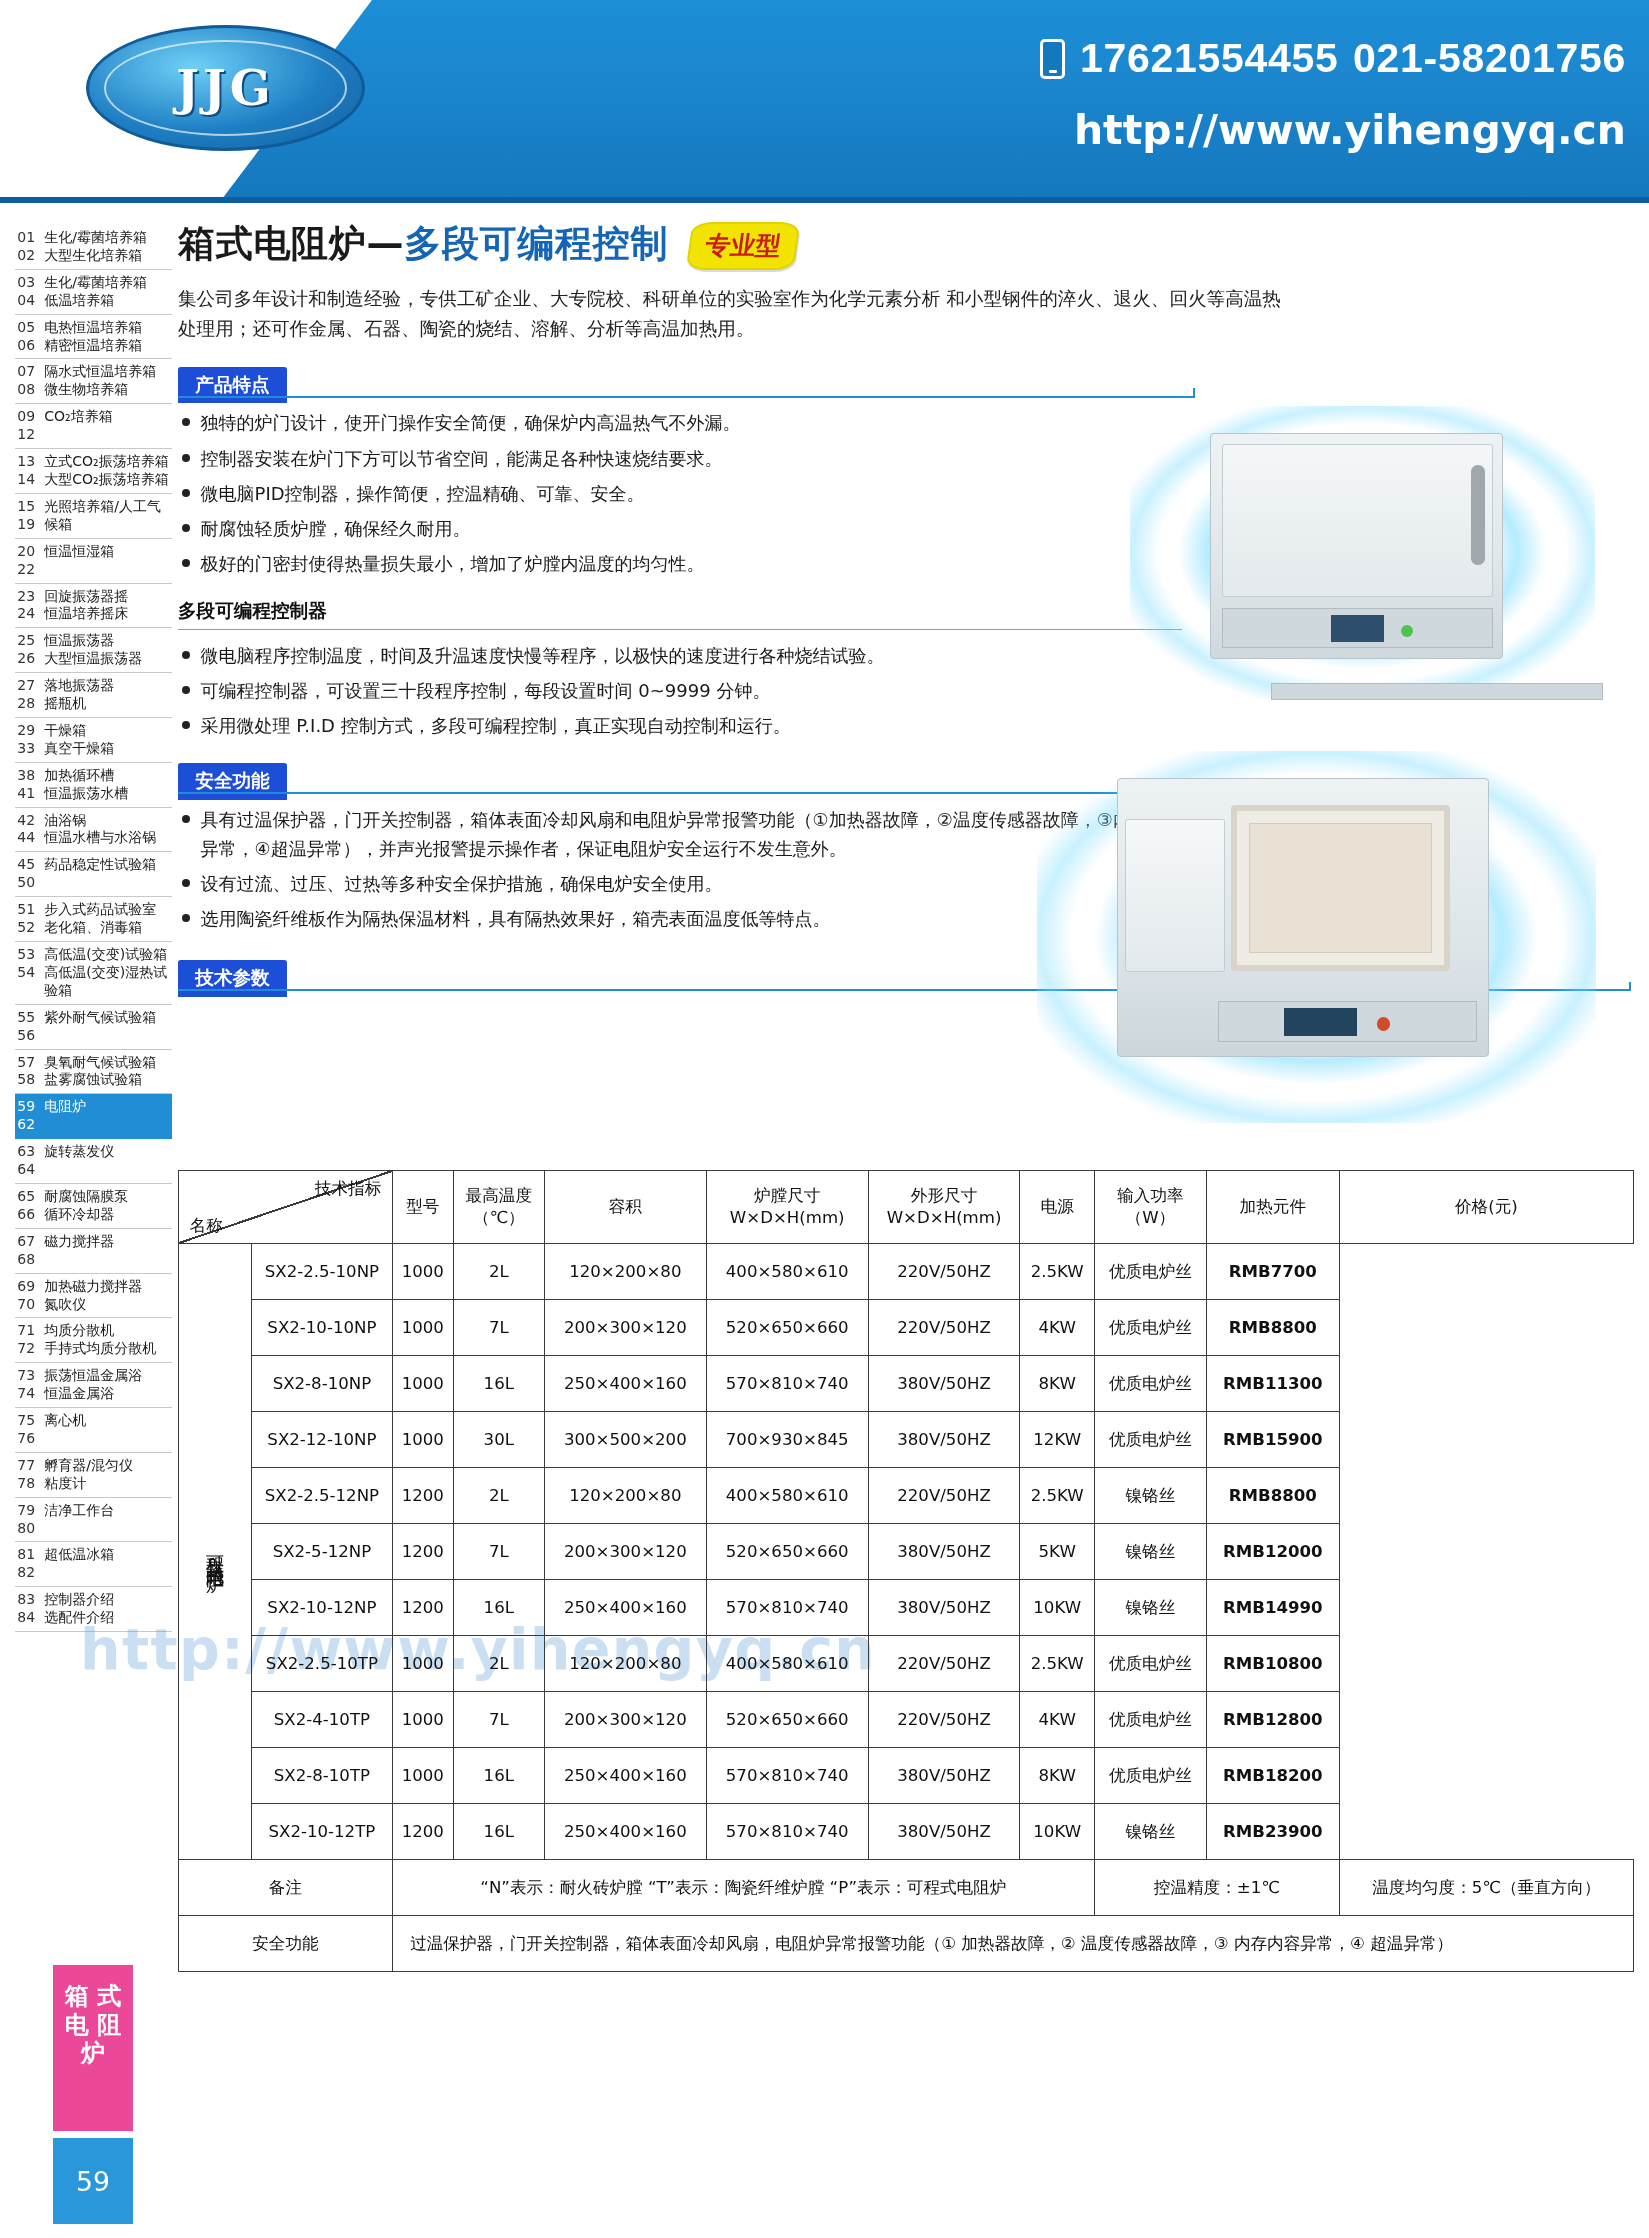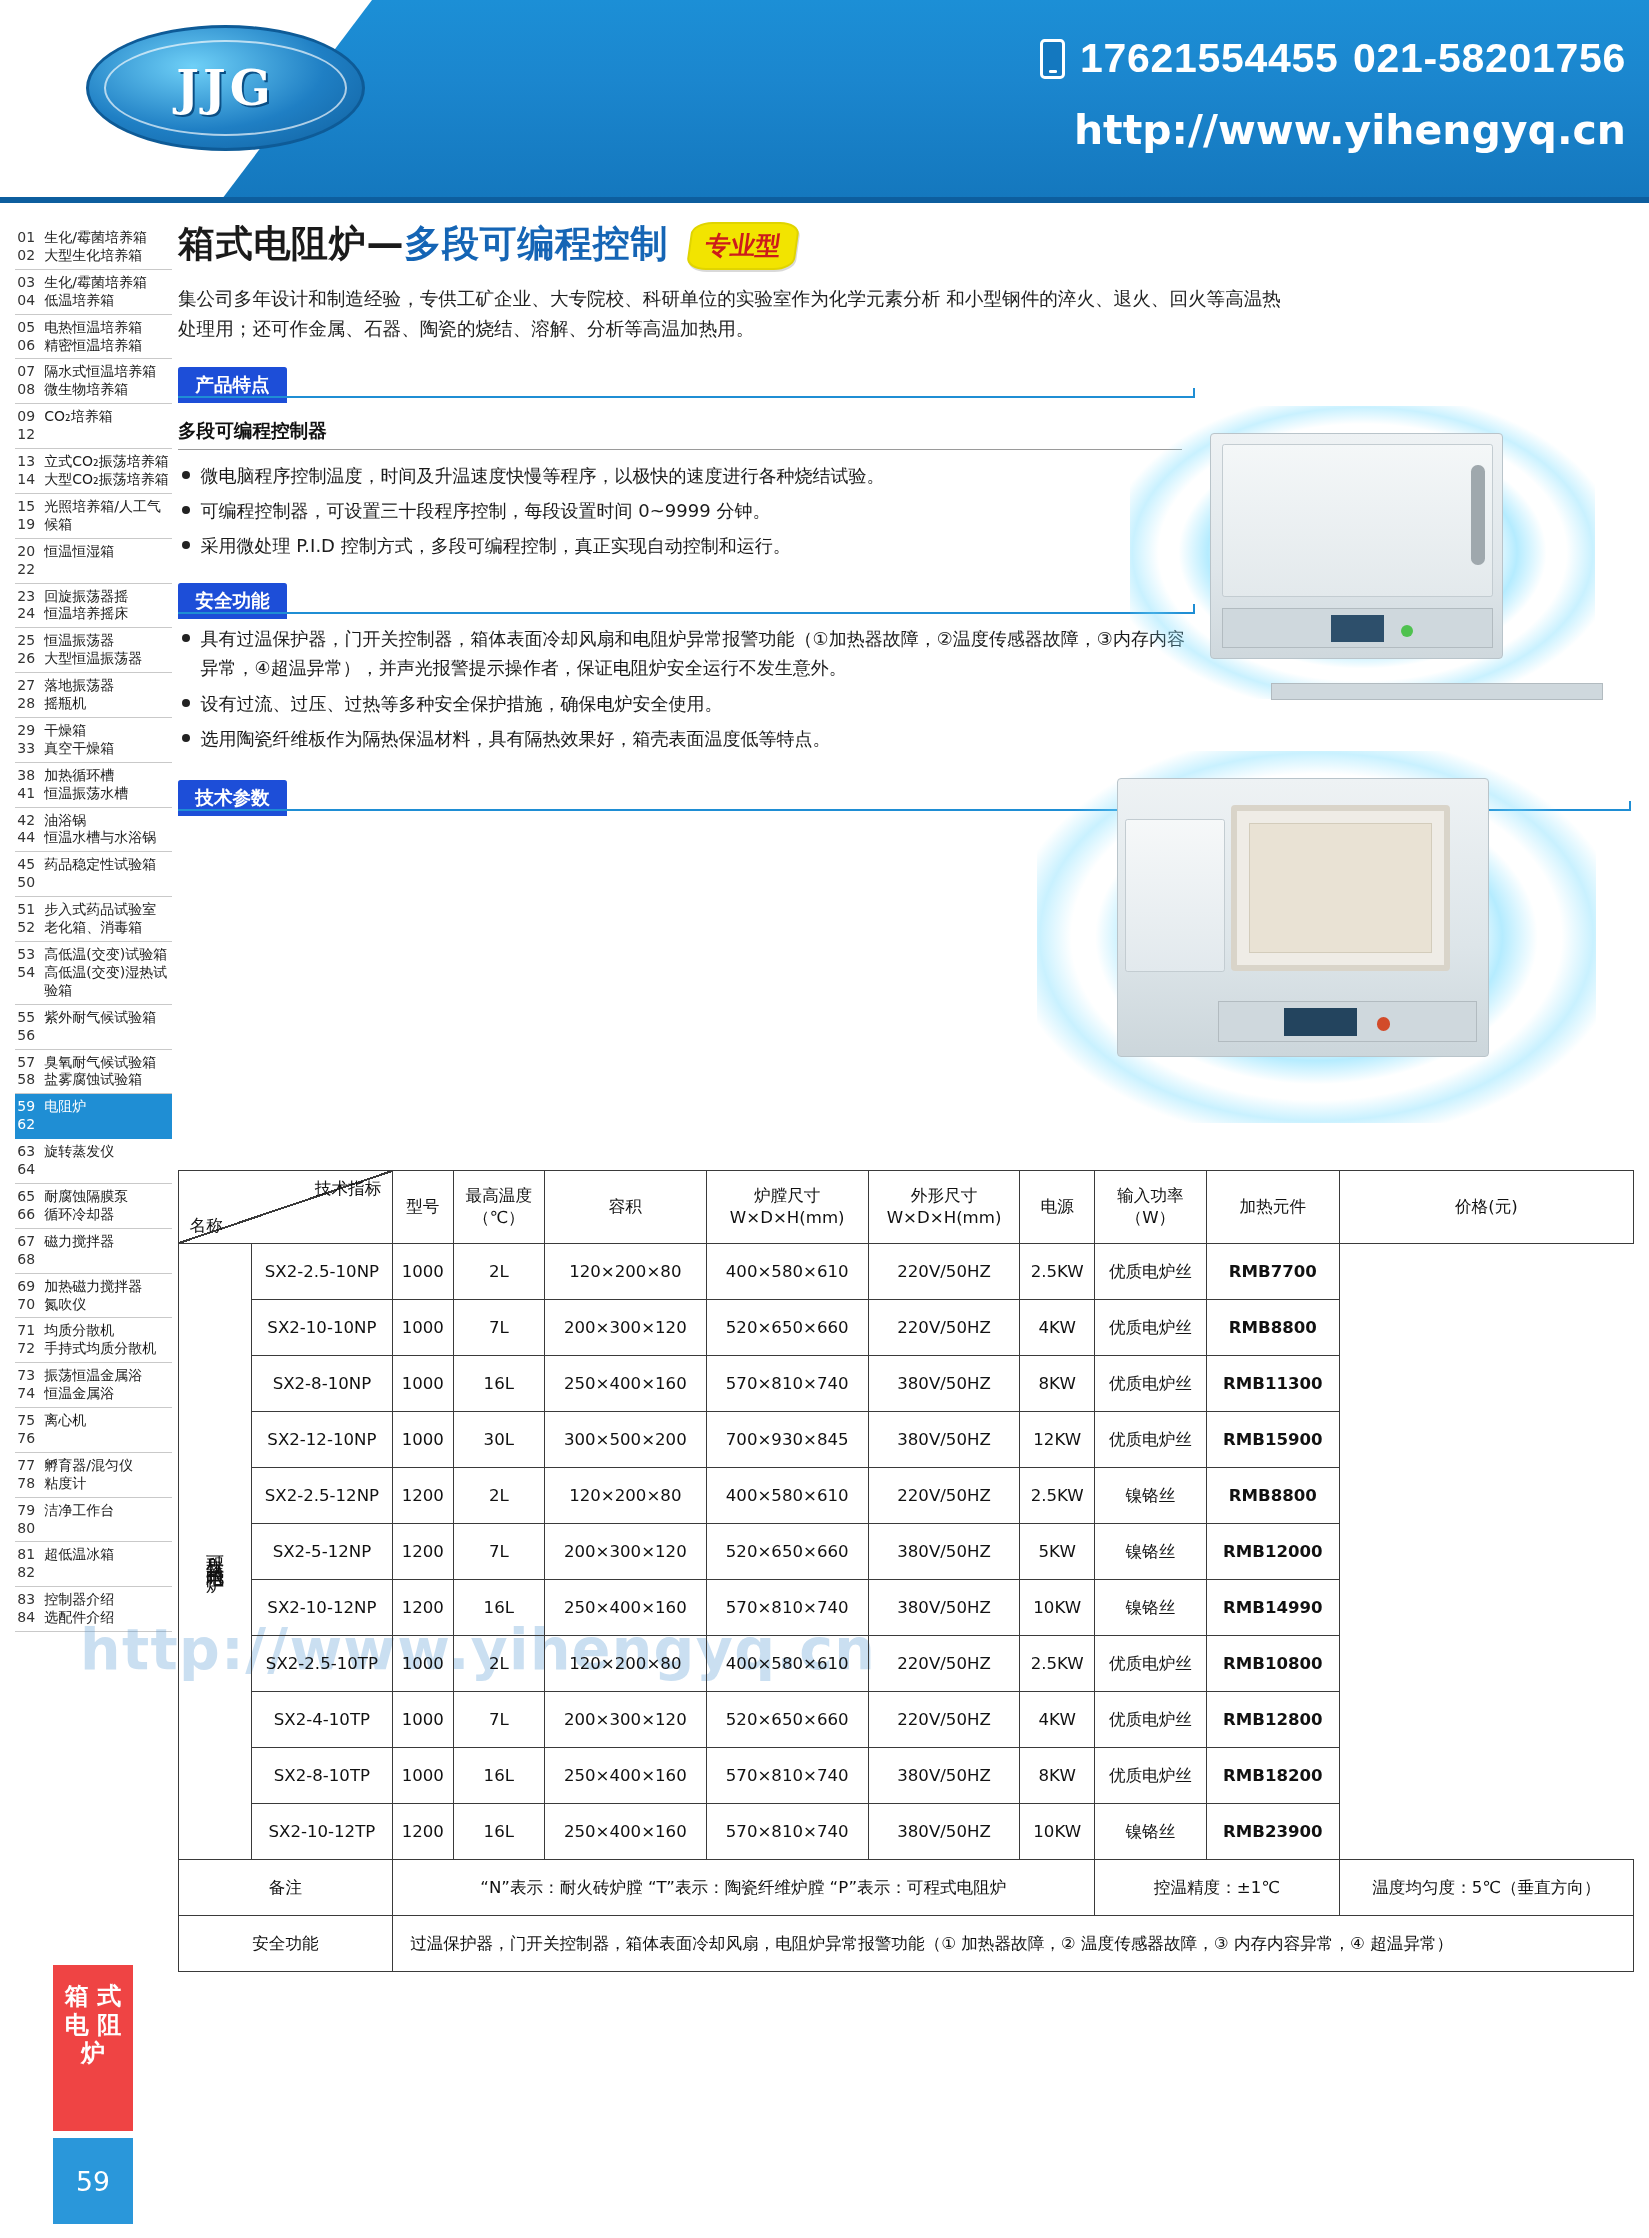--- a/index.html
+++ b/index.html
@@ -63,21 +63,21 @@
   .side-item {
     font-size:14px; line-height:1.28; color:#1a1a1a; padding:4px 2.7px 4px 2.7px;
     border-bottom:0.7px solid #c9c9c9; display:flex; gap:3px; align-items:flex-start;
     font-family:"DejaVu Sans","Liberation Sans",sans-serif;
   }
   .side-num { color:#333; width:24px; flex:0 0 24px; text-align:left; line-height:1.28; white-space:pre-line; }
   .side-label { flex:1; white-space:pre-line; }
   .side-item.active { background:#1f8ed4; color:#fff; border-bottom:0.7px solid #1f8ed4;}
   .side-item.active .side-num { color:#fff; }
   .side-vert {
-    position:absolute; left:53px; top:1965px; width:80px; height:166px; background:#ef4444;
+    position:absolute; left:53px; top:1965px; width:80px; height:166px; background:#ec4899;
     color:#fff; font-size:24px; line-height:1.18; text-align:center; padding-top:17.3px; font-weight:bold;
   }
   .side-pagebox {
     position:absolute; left:53px; top:2138px; width:80px; height:86px; background:#2a97da;
     color:#fff; font-size:26.6px; display:flex; align-items:center; justify-content:center;
   }
 
   
   .main { position:absolute; left:178px; top:219px; width:1456px; }
 
@@ -396,20 +396,27 @@
       <div class="badge">专业型</div>
     </div>
 
     <div class="intro">集公司多年设计和制造经验，专供工矿企业、大专院校、科研单位的实验室作为化学元素分析 和小型钢件的淬火、退火、回火等高温热处理用；还可作金属、石器、陶瓷的烧结、溶解、分析等高温加热用。</div>
 
     <div class="sec-head">
       <span class="tab">产品特点</span>
       <span class="rule"></span>
     </div>
 
+    <ul class="bullets">
+      <li>独特的炉门设计，使开门操作安全简便，确保炉内高温热气不外漏。</li>
+      <li>控制器安装在炉门下方可以节省空间，能满足各种快速烧结要求。</li>
+      <li>微电脑PID控制器，操作简便，控温精确、可靠、安全。</li>
+      <li>耐腐蚀轻质炉膛，确保经久耐用。</li>
+      <li>极好的门密封使得热量损失最小，增加了炉膛内温度的均匀性。</li>
+    </ul>
 
     <div class="subhead">多段可编程控制器</div>
     <ul class="bullets">
       <li>微电脑程序控制温度，时间及升温速度快慢等程序，以极快的速度进行各种烧结试验。</li>
       <li>可编程控制器，可设置三十段程序控制，每段设置时间 0~9999 分钟。</li>
       <li>采用微处理 P.I.D 控制方式，多段可编程控制，真正实现自动控制和运行。</li>
     </ul>
 
     <div class="sec-head">
       <span class="tab">安全功能</span>

